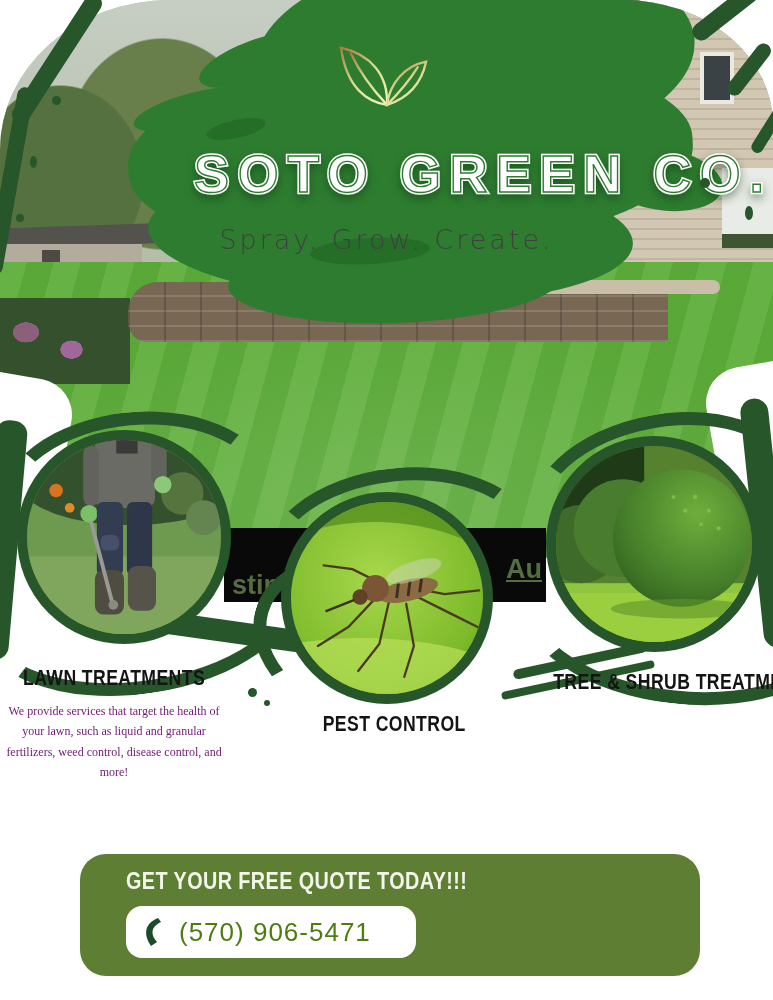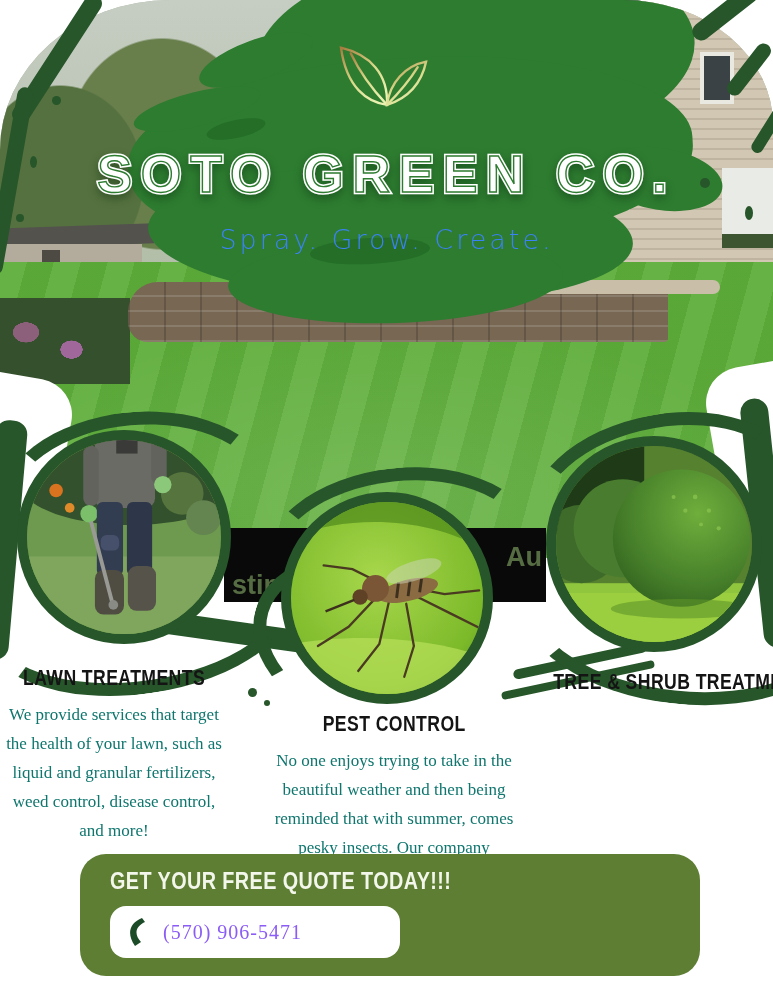--- a/index.html
+++ b/index.html
@@ -50,40 +50,40 @@
   .b4{left:228px;top:238px;width:335px;height:85px;transform:rotate(-2deg);}
   .b5{left:598px;top:148px;width:125px;height:62px;transform:rotate(9deg);}
   .b6{left:132px;top:92px;width:130px;height:34px;transform:rotate(-14deg);}
   .b7{left:196px;top:40px;width:120px;height:40px;transform:rotate(-20deg);}
   .bdark{position:absolute;background:#1e6322;opacity:.55;border-radius:50%;}
   .d1{left:310px;top:238px;width:120px;height:26px;transform:rotate(-3deg);}
   .d2{left:206px;top:120px;width:60px;height:18px;transform:rotate(-12deg);}
 
   
   .leaf-wrap{position:absolute;left:0;top:18px;width:773px;text-align:center;z-index:3;}
-  .page-title{position:absolute;top:144px;left:0;width:773px;text-align:center;margin:0;
+  .page-title{position:absolute;top:144px;left:0;width:773px;text-align:right;margin:0;
       font-weight:700;font-size:52px;letter-spacing:9px;color:#ffffff;
       -webkit-text-stroke:4.5px #ffffff;paint-order:stroke fill;
       filter:drop-shadow(0 4px 5px rgba(10,50,15,.45));z-index:3;}
   .page-title::after{content:attr(data-text);position:absolute;left:0;top:0;width:100%;
       color:transparent;-webkit-text-stroke:1.4px #2d7c30;filter:none;}
   .tagline{position:absolute;top:224px;left:0;width:773px;text-align:center;margin:0;z-index:3;
       font-family:"DejaVu Sans",sans-serif;font-weight:300;font-size:27px;letter-spacing:3px;
-      color:#3b82f6;}
+      color:#404040;}
 
   
   .wedge{position:absolute;background:#ffffff;border-radius:36px;z-index:2;}
   .wl{left:-78px;top:372px;width:128px;height:330px;transform:rotate(10deg);}
   .wr{left:728px;top:360px;width:130px;height:330px;transform:rotate(-10deg);}
 
   
   .band{position:absolute;left:224px;top:528px;width:322px;height:74px;background:#090909;z-index:2;}
   .wm{position:absolute;z-index:3;font-weight:700;font-size:27px;color:rgba(150,190,115,0.55);}
   .wm-left{left:232px;top:570px;}
-  .wm-right{left:506px;top:542px;}
+  .wm-right{left:506px;top:554px;text-decoration:underline;}
 
   
   .stroke{position:absolute;background:#27562a;border-radius:14px;z-index:3;}
   .st-tl1{left:48px;top:-16px;width:18px;height:150px;transform:rotate(33deg);}
   .st-tl2{left:2px;top:86px;width:16px;height:190px;transform:rotate(10deg);}
   .dot{position:absolute;background:#27562a;border-radius:50%;z-index:3;}
   .dt1{left:52px;top:96px;width:9px;height:9px;}
   .dt2{left:30px;top:156px;width:7px;height:12px;}
   .dt3{left:16px;top:214px;width:8px;height:8px;}
   .st-tr1{left:686px;top:4px;width:78px;height:18px;transform:rotate(-38deg);}
@@ -114,32 +114,32 @@
   .c-right{left:546px;top:436px;width:216px;height:216px;}
   .circle svg{display:block;width:100%;height:100%;}
 
   
   .col{position:absolute;text-align:center;z-index:5;}
   .col1{left:0;top:666px;width:228px;}
   .col2{left:268px;top:712px;width:252px;}
   .col3{left:524px;top:670px;width:248px;}
   .sec-title{display:inline-block;margin:0;font-size:21.5px;font-weight:700;color:#141414;
       letter-spacing:.5px;transform:scaleX(0.82);transform-origin:center;white-space:nowrap;}
-  .sec-body{margin:10px 0 0 0;font-family:"Liberation Serif",serif;font-size:17px;line-height:1.7;
-      color:#0f766e;white-space:pre-line;}
+  .sec-body{margin:10px 0 0 0;font-family:"Liberation Serif",serif;font-size:12px;line-height:1.7;
+      color:#701a75;white-space:pre-line;}
 
   
   .bar{position:absolute;left:80px;top:854px;width:620px;height:122px;border-radius:26px;
       background:#5d7e33;z-index:5;display:flex;}
-  .bar-left{width:340px;padding:14px 0 0 30px;box-sizing:border-box;}
+  .bar-left{width:340px;padding:14px 0 0 46px;box-sizing:border-box;}
   .cta-title{display:inline-block;margin:0;font-size:23px;font-weight:700;color:#f3f6ea;
       letter-spacing:.5px;transform:scaleX(0.86);transform-origin:left center;white-space:nowrap;}
   .phone-pill{margin-top:11px;width:290px;height:52px;background:#ffffff;border-radius:16px;
       display:flex;align-items:center;padding-left:18px;box-sizing:border-box;gap:13px;cursor:pointer;}
-  .phone-num{font-family:Liberation Serif, serif;font-size:20px;color:#8b5cf6;letter-spacing:1px;}
+  .phone-num{font-family:Liberation Sans, sans-serif;font-size:26px;color:#4d7c0f;letter-spacing:1px;}
   .bar-right{flex:1;text-align:center;padding:8px 26px 0 6px;}
   .about-title{display:inline-block;margin:0;font-size:24px;font-weight:700;color:#f3f6ea;
       letter-spacing:.5px;transform:scaleX(0.82);transform-origin:center;white-space:nowrap;}
   .about-body{margin:5px 0 0 0;font-size:11px;line-height:1.55;color:#edf2e0;}
 </style>
 </head>
 <body>
 
 <div class="page">
 
@@ -307,21 +307,20 @@
       <ellipse cx="128" cy="166" rx="72" ry="10" fill="#5e9428" opacity="0.6"></ellipse>
     </svg>
   </div>
 
   <div class="col col1">
     <h2 class="sec-title">LAWN TREATMENTS</h2>
     <p class="sec-body">We provide services that target the health of your lawn, such as liquid and granular fertilizers, weed control, disease control, and more!</p>
   </div>
   <div class="col col2">
     <h2 class="sec-title">PEST CONTROL</h2>
-    <p class="sec-body">No one enjoys trying to take in the beautiful weather and then being reminded that with summer, comes pesky insects. Our company provides control of pests like mosquitos, ticks, and grubs!</p>
   </div>
   <div class="col col3">
     <h2 class="sec-title">TREE &amp; SHRUB TREATMENTS</h2>
   </div>
 
   <div class="bar">
     <div class="bar-left">
       <h2 class="cta-title">GET YOUR FREE QUOTE TODAY!!!</h2>
       <div class="phone-pill">
         <svg width="22" height="30" viewBox="0 0 22 30">

